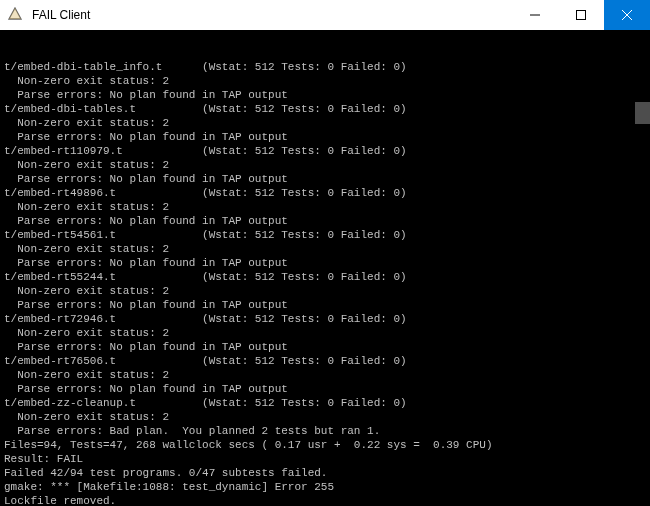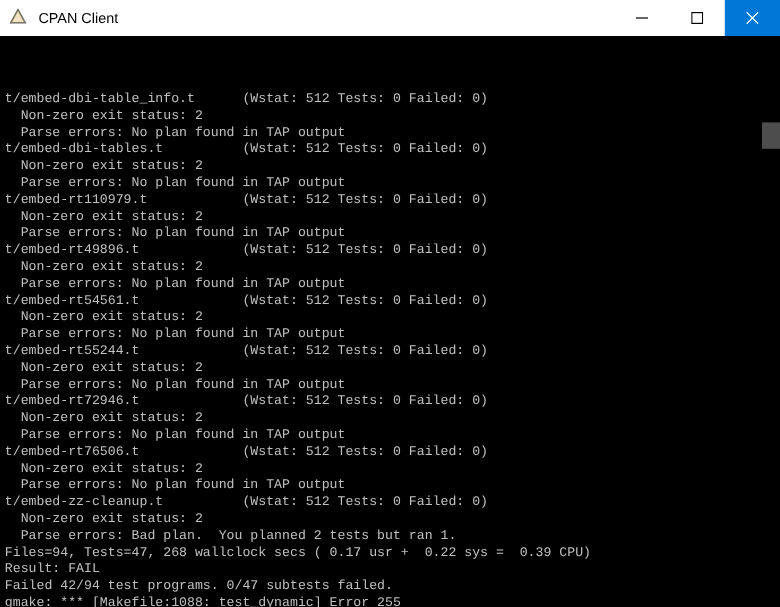--- a/index.html
+++ b/index.html
@@ -41,21 +41,21 @@
     cursor: pointer;
   }
   .winbtn.close { background: #0078d7; color:#fff; }
   .terminal {
     flex: 1;
     background: #000;
     color: #c0c0c0;
     font-family: Consolas, "Courier New", monospace;
     font-size: 11px;
     line-height: 14px;
-    padding: 18px 4px;
+    padding: 2px 4px;
     white-space: pre;
     overflow: hidden;
     position: relative;
   }
   .terminal .line { white-space: pre; }
   .scrollbar {
     position: absolute;
     right: 0; top: 0;
     width: 15px;
     height: 100%;
@@ -71,21 +71,21 @@
 </head>
 <body>
 
 <div class="titlebar">
   <div class="icon">
     <svg width="16" height="16" viewBox="0 0 16 16">
       <path d="M8 1 L14 12 L2 12 Z" fill="none" stroke="#666" stroke-width="1.3"></path>
       <path d="M8 1 L14 12 L2 12 Z" fill="#d4b050" opacity="0.35"></path>
     </svg>
   </div>
-  <div class="title">CPAN Client</div>
+  <div class="title">FAIL Client</div>
   <div class="winbtn">
     <svg width="10" height="10" viewBox="0 0 10 10">
         <path d="M0 5 H10" stroke="#000" stroke-width="1"></path>
       </svg>
   </div>
   <div class="winbtn">
     <svg width="10" height="10" viewBox="0 0 10 10">
         <rect x="0.5" y="0.5" width="9" height="9" fill="none" stroke="#000" stroke-width="1"></rect>
       </svg>
   </div>

